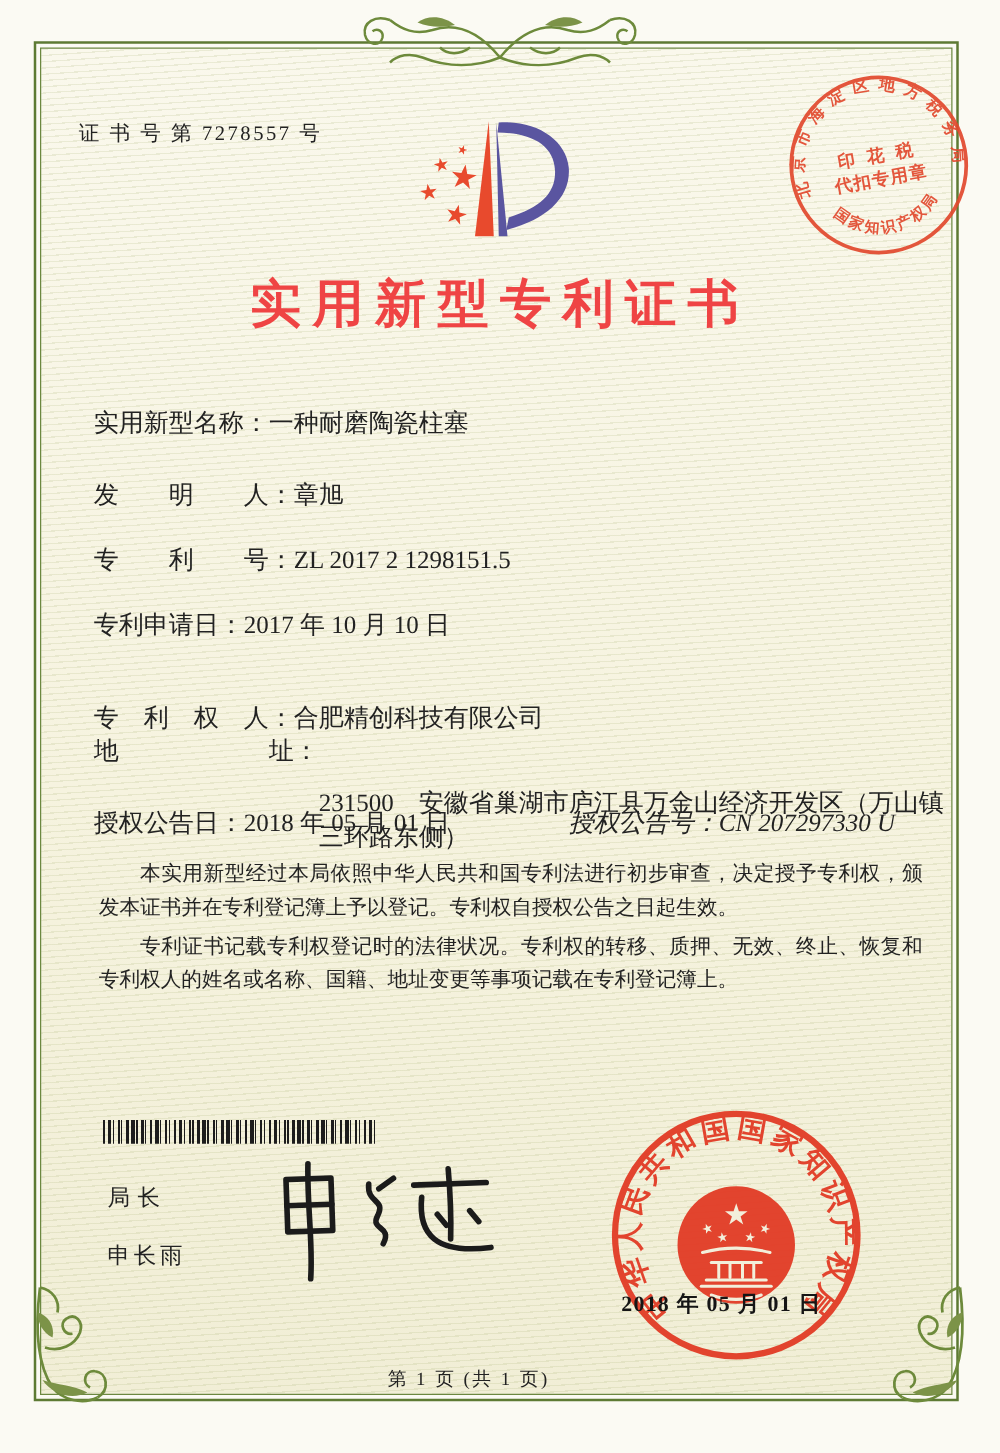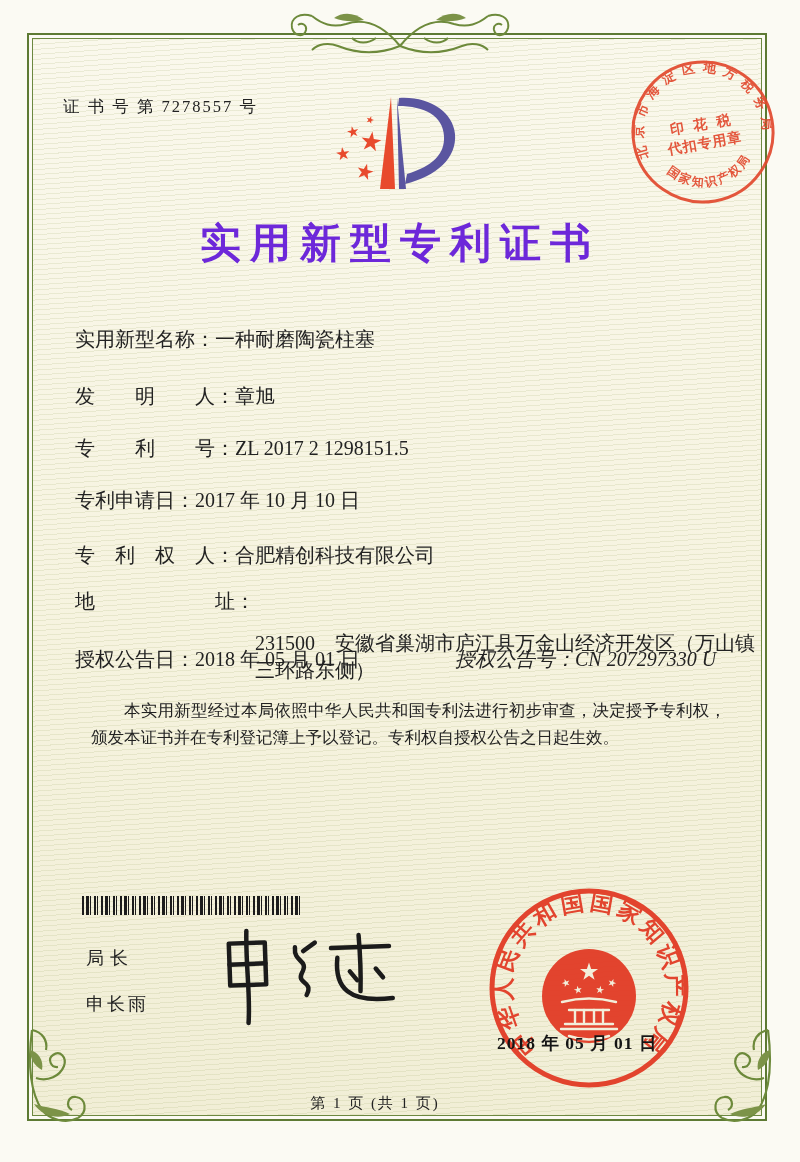--- a/index.html
+++ b/index.html
@@ -16,27 +16,27 @@
   .border-inner{
     position:absolute;left:3px;top:3px;right:3px;bottom:3px;
     border:1px solid #6c8840;
     background:
       repeating-linear-gradient(176deg, rgba(170,180,120,.20) 0 1px, rgba(0,0,0,0) 1px 5px),
       linear-gradient(180deg,#faf8ec 0%,#f6f3df 55%,#f1eed6 100%);
   }
   .abs{position:absolute;z-index:2;}
   .cert-no{left:63px;top:96px;font-size:16.5px;letter-spacing:2px;}
   .title{left:100px;top:216px;width:600px;text-align:center;
-         font-size:41px;font-weight:bold;letter-spacing:9px;color:#6d28d9;}
+         font-size:41px;font-weight:bold;letter-spacing:9px;color:#ef4444;}
   .row{left:75px;width:680px;font-size:20px;line-height:27px;white-space:nowrap;}
   .addrval{display:inline-block;vertical-align:top;white-space:normal;line-height:27px;margin-top:42px;}
   .grant-no{position:absolute;left:380px;top:0;font-style:italic;}
   .paras{left:75px;top:681px;width:667px;font-size:16.5px;line-height:27px;
          text-align:justify;z-index:2;position:absolute;}
-  .paras p{margin:16px;text-indent:2em;}
+  .paras p{margin:4px;text-indent:2em;}
   .barcode{
     left:82px;top:896px;width:218px;height:19px;
     background:
       repeating-linear-gradient(90deg,
         #1c1c1c 0 2px, rgba(0,0,0,0) 2px 4px,
         #1c1c1c 4px 7px, rgba(0,0,0,0) 7px 8px,
         #1c1c1c 8px 9px, rgba(0,0,0,0) 9px 12px,
         #1c1c1c 12px 14px, rgba(0,0,0,0) 14px 15px,
         #1c1c1c 15px 16px, rgba(0,0,0,0) 16px 19px);
   }
@@ -132,33 +132,34 @@
 </div>
 <div class="abs row" style="top:383px">
   <span>发　　明　　人：</span><span>章旭</span>
 </div>
 <div class="abs row" style="top:435px">
   <span>专　　利　　号：</span><span>ZL 2017 2 1298151.5</span>
 </div>
 <div class="abs row" style="top:487px">
   <span>专利申请日：</span><span>2017 年 10 月 10 日</span>
 </div>
-<div class="abs row" style="top:542px">
+<div class="abs row" style="top:562px">
   <span>专　利　权　人：</span><span>合肥精创科技有限公司</span>
 </div>
 <div class="abs row" style="top:588px">
   <span>地　　　　　　址：</span><span class="addrval"><span>231500　安徽省巢湖市庐江县万金山经济开发区（万山镇</span><br><span>三环路东侧）</span></span>
 </div>
 <div class="abs row" style="top:646px;position:absolute;">
   <span>授权公告日：</span><span>2018 年 05 月 01 日</span>
   <span class="grant-no"><span>授权公告号：</span><span>CN 207297330 U</span></span>
 </div>
 
 <div class="paras">
   <p>本实用新型经过本局依照中华人民共和国专利法进行初步审查，决定授予专利权，颁发本证书并在专利登记簿上予以登记。专利权自授权公告之日起生效。</p>
+  <p>专利证书记载专利权登记时的法律状况。专利权的转移、质押、无效、终止、恢复和专利权人的姓名或名称、国籍、地址变更等事项记载在专利登记簿上。</p>
 </div>
 
 <div class="abs barcode"></div>
 
 <div class="abs sig-title">局长</div>
 <div class="abs sig-name">申长雨</div>
 
 <svg class="abs" style="left:200px;top:925px;transform:rotate(-2deg);" width="210" height="105" viewBox="0 0 210 105">
   <g fill="none" stroke="#1b1b1b" stroke-width="4.5" stroke-linecap="round" stroke-linejoin="round">
     <path d="M30,16 h36 v42 h-36 z"></path>

